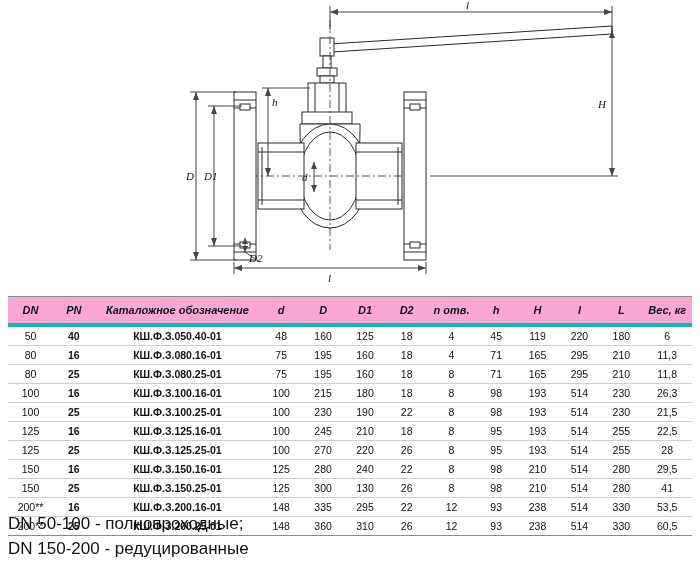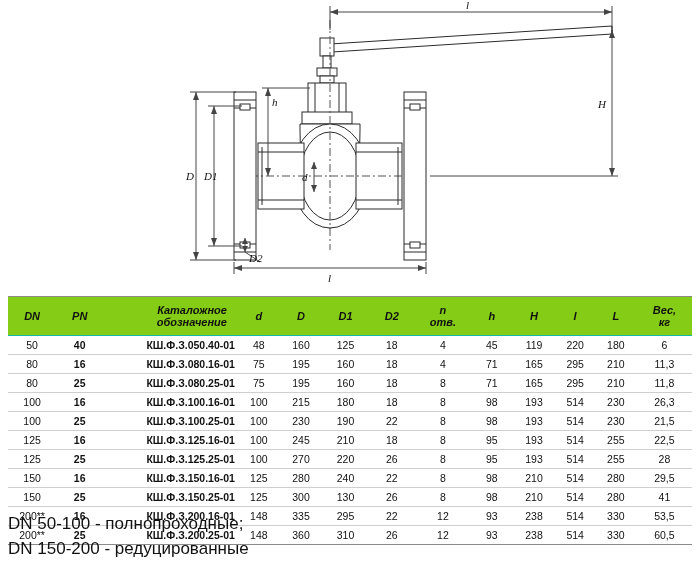--- a/index.html
+++ b/index.html
@@ -38,32 +38,32 @@
     top: 296px;
     width: 684px;
   }
   table.spec {
     border-collapse: collapse;
     width: 684px;
     font-size: 10.5px;
     font-family: "Liberation Sans", sans-serif;
   }
   table.spec th {
-    background: #84cc16;
+    background: #f9a8d4;
     font-weight: bold;
     font-size: 11px;
-    padding: 7px 11px;
+    padding: 7px 3px;
     border-top: 1px solid #8a8a8a;
-    border-bottom: 1px solid #14b8a6;
+    border-bottom: 4px solid #14b8a6;
     text-align: center;
     font-style: italic;
     color: #111;
   }
   table.spec th.left, table.spec td.left {
-    text-align: right;
+    text-align: center;
     margin-left: 44px;
   }
   table.spec td {
     padding: 3px 3px;
     border-bottom: 1px solid #cfcfcf;
     text-align: center;
     color: #111;
     font-size: 10.5px;
   }
   table.spec tr:last-child td {

